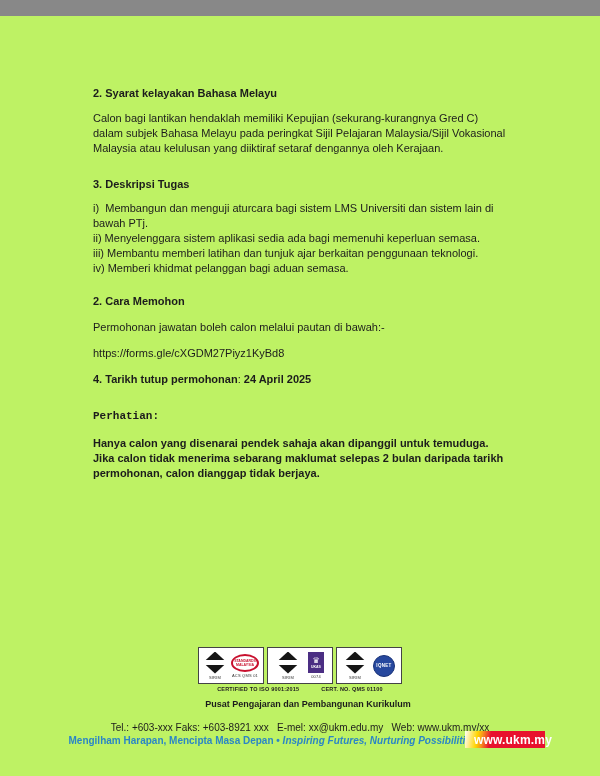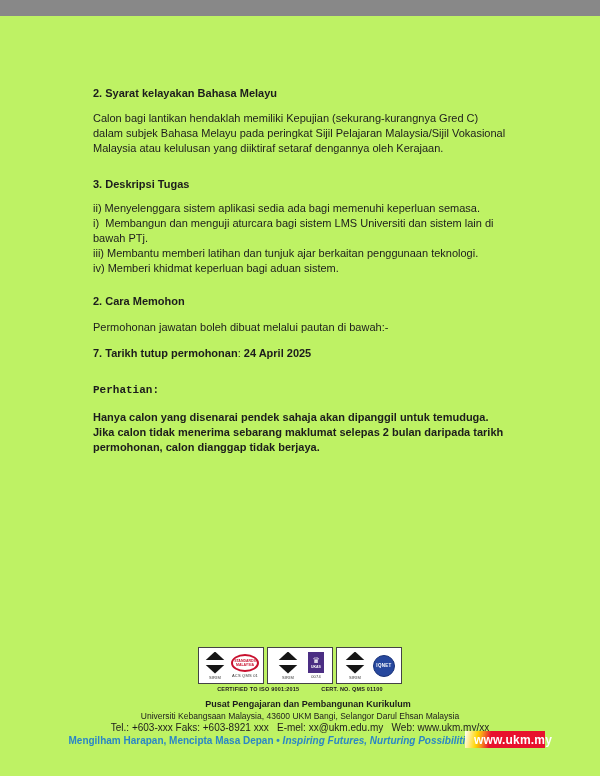--- a/index.html
+++ b/index.html
@@ -92,30 +92,31 @@
 
 <div class="page">
 
   <div class="content">
 
     <div class="h">2. Syarat kelayakan Bahasa Melayu</div>
     <div class="sec-body">Calon bagi lantikan hendaklah memiliki Kepujian (sekurang-kurangnya Gred C) dalam subjek Bahasa Melayu pada peringkat Sijil Pelajaran Malaysia/Sijil Vokasional Malaysia atau kelulusan yang diiktiraf setaraf dengannya oleh Kerajaan.</div>
 
     <div class="h h3">3. Deskripsi Tugas</div>
     <div class="task-list">
+      <div>i)  Membangun dan menguji aturcara bagi sistem LMS Universiti dan sistem lain di bawah PTj.</div>
       <div>ii) Menyelenggara sistem aplikasi sedia ada bagi memenuhi keperluan semasa.</div>
-      <div>i)  Membangun dan menguji aturcara bagi sistem LMS Universiti dan sistem lain di bawah PTj.</div>
       <div>iii) Membantu memberi latihan dan tunjuk ajar berkaitan penggunaan teknologi.</div>
-      <div>iv) Memberi khidmat keperluan bagi aduan sistem.</div>
+      <div>iv) Memberi khidmat pelanggan bagi aduan semasa.</div>
     </div>
 
     <div class="h h4">2. Cara Memohon</div>
-    <div class="apply-body">Permohonan jawatan boleh dibuat melalui pautan di bawah:-</div>
+    <div class="apply-body">Permohonan jawatan boleh calon melalui pautan di bawah:-</div>
+    <a class="apply-link" href="#">https://forms.gle/cXGDM27Piyz1KyBd8</a>
 
-    <div class="h h5"><span>7. Tarikh tutup permohonan</span><span class="sep">: </span><span>24 April 2025</span></div>
+    <div class="h h5"><span>4. Tarikh tutup permohonan</span><span class="sep">: </span><span>24 April 2025</span></div>
 
     <div class="h h-notice">Perhatian:</div>
     <div class="notice-body">Hanya calon yang disenarai pendek sahaja akan dipanggil untuk temuduga. Jika calon tidak menerima sebarang maklumat selepas 2 bulan daripada tarikh permohonan, calon dianggap tidak berjaya.</div>
 
   </div>
 
   <div class="logo-row">
     <div class="logo-box">
       <div class="logo-cell">
         <div class="diamond"></div>
@@ -153,21 +154,20 @@
       </div>
     </div>
   </div>
 
   <div class="cert-row">
     <span>CERTIFIED TO ISO 9001:2015</span>
     <span>CERT. NO. QMS 01100</span>
   </div>
 
   <div class="org-line">Pusat Pengajaran dan Pembangunan Kurikulum</div>
-  <div class="addr-line">Universiti Kebangsaan Malaysia, 43600 UKM Bangi, Selangor Darul Ehsan Malaysia</div>
   <div class="contact-line">Tel.: +603-xxx Faks: +603-8921 xxx   E-mel: xx@ukm.edu.my   Web: www.ukm.my/xx</div>
 
   <div class="tagline"><span class="ms">Mengilham Harapan, Mencipta Masa Depan</span><span> • </span><span class="en">Inspiring Futures, Nurturing Possibilities</span></div>
 
   <div class="web-band">
     <span>www.ukm.my</span>
   </div>
 
 </div>
 

